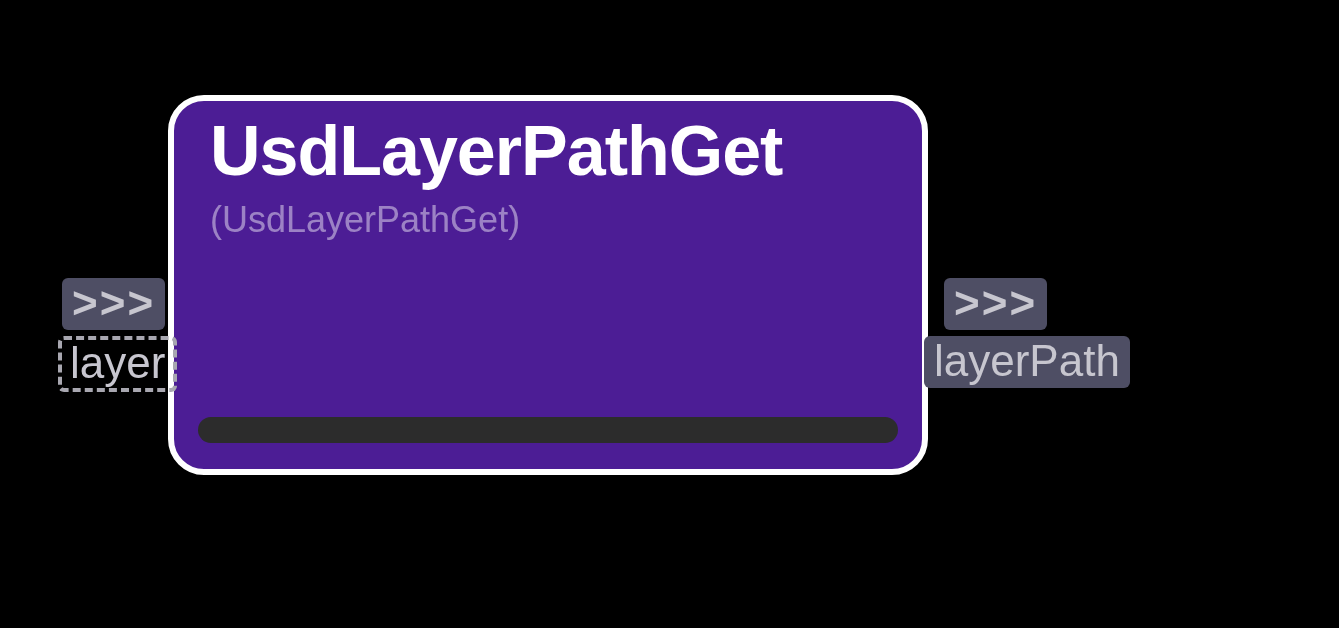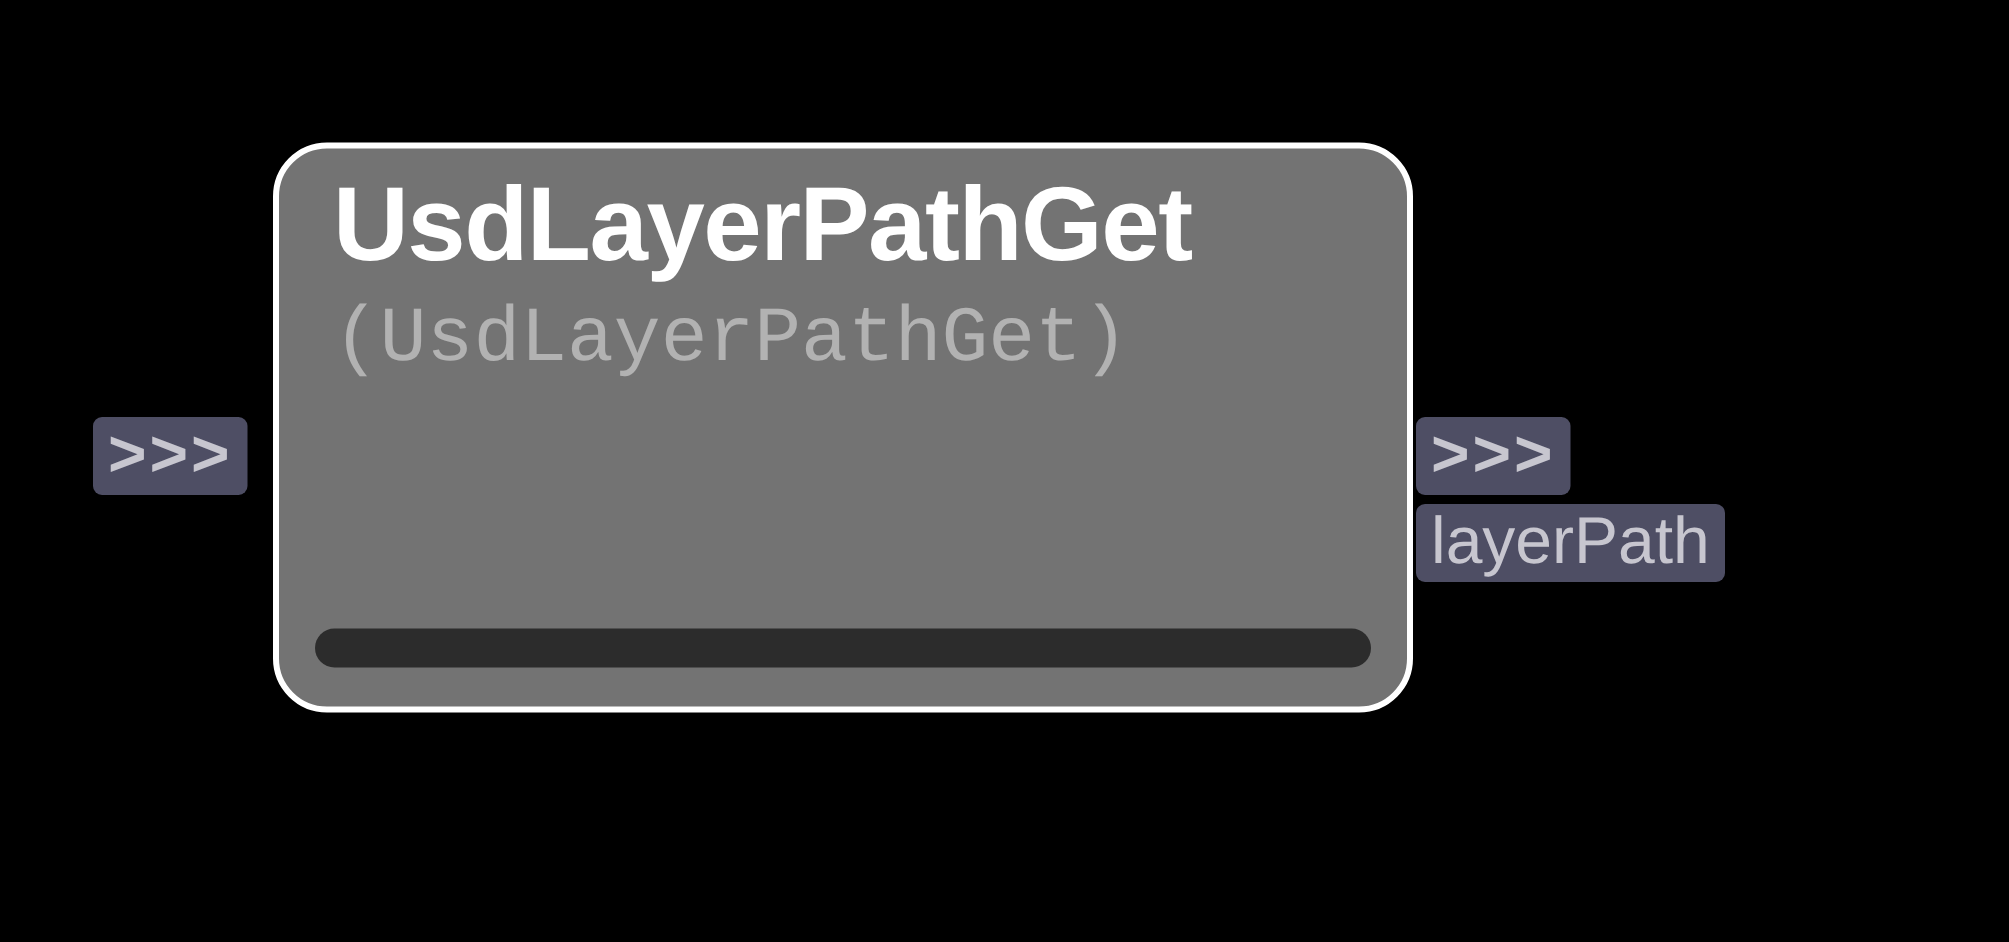--- a/index.html
+++ b/index.html
@@ -11,46 +11,45 @@
     font-family: "Segoe UI", "Helvetica Neue", Arial, sans-serif;
     overflow: hidden;
   }
   .canvas {
     position: relative;
     width: 1339px;
     height: 628px;
   }
   .node {
     position: absolute;
-    left: 182px;
+    left: 168px;
     top: 95px;
     width: 760px;
     height: 380px;
-    background: #737373;
-    border: 4px solid #ffffff;
+    background: #4c1d95;
+    border: 6px solid #ffffff;
     border-radius: 36px;
     box-sizing: border-box;
   }
   .node-title {
     position: absolute;
     left: 36px;
     top: 10px;
     font-size: 70px;
     font-weight: 700;
     color: #ffffff;
     letter-spacing: -1px;
   }
   .node-subtitle {
     position: absolute;
     left: 36px;
     top: 98px;
-    font-size: 52px;
+    font-size: 36px;
     font-weight: 400;
     color: rgba(255,255,255,0.45);
-    font-family: Liberation Mono, monospace;
   }
   .node-bar {
     position: absolute;
     left: 24px;
     right: 24px;
     bottom: 26px;
     height: 26px;
     background: #2c2c2c;
     border-radius: 13px;
   }
@@ -82,19 +81,20 @@
 <div class="canvas">
 
   <div class="node">
     <div class="node-title">UsdLayerPathGet</div>
     <div class="node-subtitle">(UsdLayerPathGet)</div>
     <div class="node-bar"></div>
   </div>
 
   <div class="port port-flow" style="left:62px; top:278px;">&gt;&gt;&gt;</div>
 
+  <div class="port port-dashed" style="left:58px; top:336px;">layer</div>
 
   <div class="port port-flow" style="left:944px; top:278px;">&gt;&gt;&gt;</div>
 
-  <div class="port" style="left:944px; top:336px;">layerPath</div>
+  <div class="port" style="left:924px; top:336px;">layerPath</div>
 
 
 </div>
 
 </body></html>

